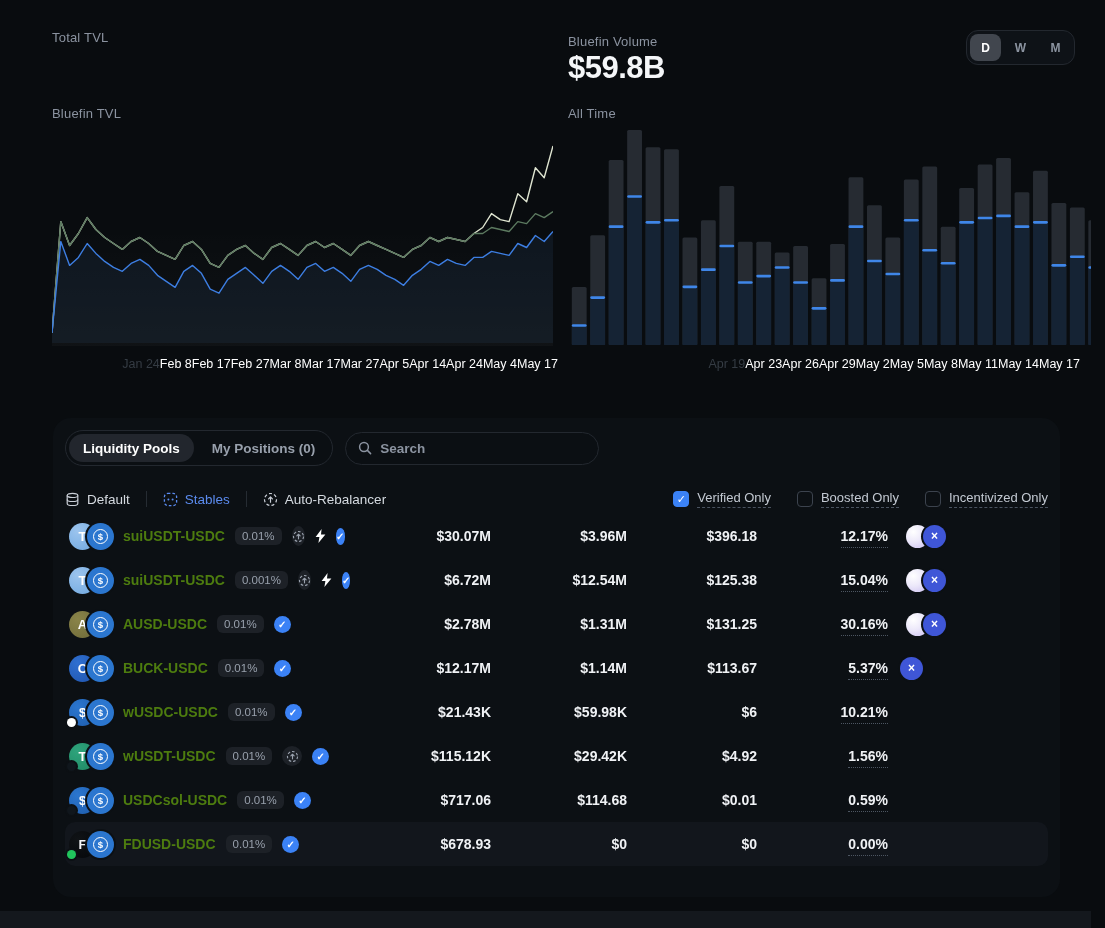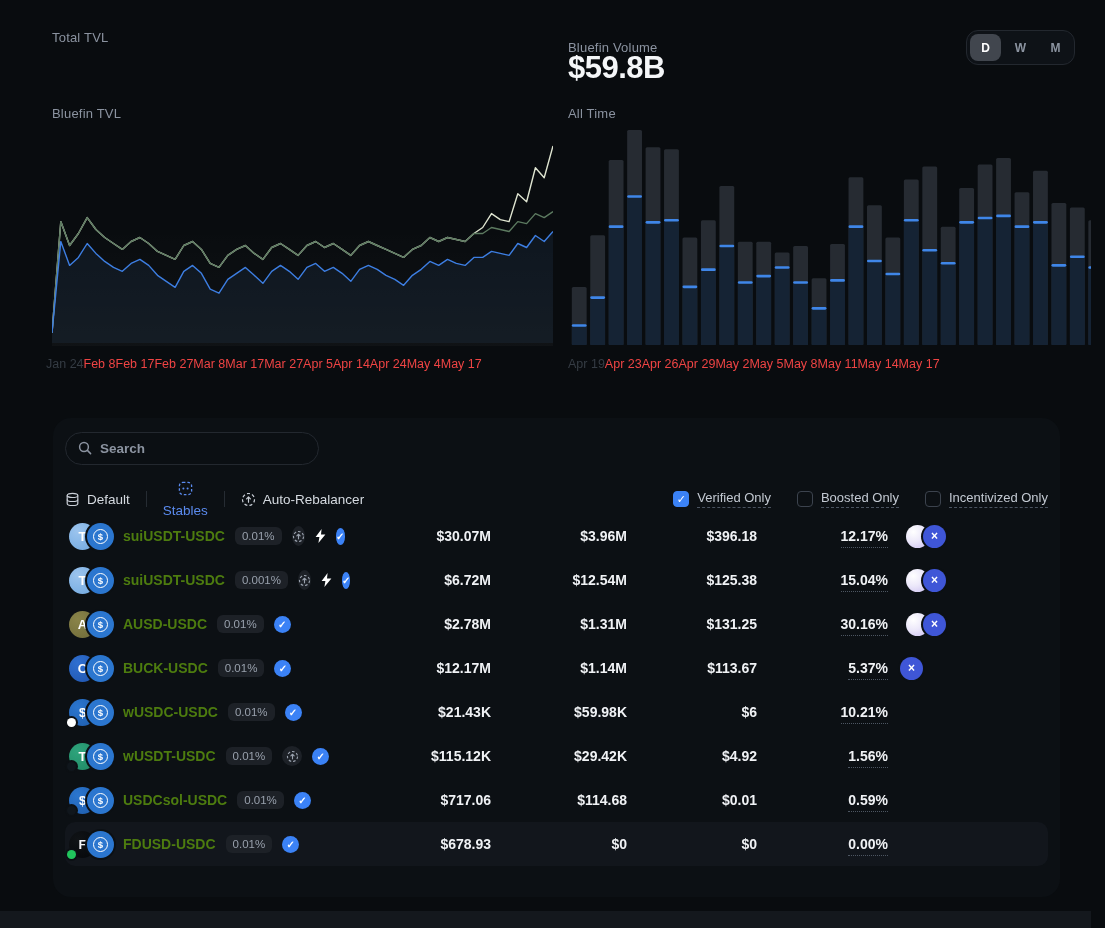--- a/index.html
+++ b/index.html
@@ -15,45 +15,45 @@
   .toggle { position:absolute; left:966px; top:30px; height:35px; display:flex; align-items:center; gap:4px;
             padding:3px; background:#0e1217; border:1px solid #23282f; border-radius:12px; }
   .toggle .chip { width:31px; height:27px; display:flex; align-items:center; justify-content:center;
                   font-size:12px; font-weight:bold; color:#8b93a0; border-radius:8px; cursor:pointer; }
   .toggle .chip.active { background:#41464e; color:#ffffff; }
 
   
   .linechart-wrap { position:absolute; left:52px; top:128px; width:501px; height:218px;
                     background:linear-gradient(to top, rgba(255,255,255,0.028), rgba(255,255,255,0) 55%); }
   .barchart-wrap  { position:absolute; left:570px; top:130px; width:535px; height:215px; }
-  .axis-row { position:absolute; display:flex; justify-content:flex-start; }
+  .axis-row { position:absolute; display:flex; justify-content:flex-end; }
   .axis-row.line-axis { left:46px; top:357px; width:512px; }
   .axis-row.bar-axis  { left:568px; top:357px; width:512px; }
-  .axis-row span { font-size:12.5px; color:#ef4444; white-space:nowrap; }
+  .axis-row span { font-size:12.5px; color:#ffffff; white-space:nowrap; }
   .axis-row span.faded { color:#353c44; }
 
   
   .card { position:absolute; left:53px; top:418px; width:1007px; height:479px; background:#0c1014;
           border-radius:18px; padding:12px; }
 
   .tabs-row { display:flex; align-items:center; gap:12px; height:36px; }
   .tabs { display:flex; align-items:center; gap:4px; height:36px; padding:3px;
           border:1px solid #23282f; border-radius:18px; background:#0b0f13; }
   .tab { height:28px; display:flex; align-items:center; padding:0 14px; border-radius:14px;
          font-size:13.5px; font-weight:bold; color:#98a0ac; cursor:pointer; white-space:nowrap; }
   .tab.active { background:#22262d; color:#ffffff; }
   .search { flex:0 0 254px; height:33px; display:flex; align-items:center; gap:8px; padding:0 12px;
             border:1px solid #23282f; border-radius:17px; background:#0b0f13; }
   .search input { flex:1; background:transparent; border:none; outline:none; color:#dfe3e9;
                   font-size:13.5px; font-family:"Liberation Sans", sans-serif;font-weight:bold; }
   .search input::placeholder { color:#8b93a0; }
 
   .filters-row { display:flex; align-items:center; margin-top:22px; height:22px; }
   .filter { display:flex; align-items:center; gap:7px; font-size:13.5px; color:#d5dae0; cursor:pointer; }
-  .filter.active { color:#5b8bef;flex-direction:column; }
+  .filter.active { color:#5b8bef; }
   .filter-divider { width:1px; height:16px; background:#262c33; margin:0 16px; }
   .toggles { margin-left:auto; display:flex; align-items:center; gap:26px; }
   .toggle-item { display:flex; align-items:center; gap:8px; cursor:pointer; }
   .checkbox { width:16px; height:16px; border-radius:4px; border:1.5px solid #3c434e; display:flex;
               align-items:center; justify-content:center; font-size:11px; color:#fff; }
   .checkbox.checked { background:#3b82f6; border-color:#3b82f6; }
   .toggle-item .lbl { font-size:13px; color:#c3c9d2; border-bottom:1px dashed #4a5360; padding-bottom:2px; }
 
   .grid-row { display:grid; grid-template-columns:280px 146px 136px 130px 131px 100px 1fr; align-items:center; }
   .thead { margin-top:20px; height:24px; }
@@ -90,21 +90,21 @@
   svg { display:block; }
 </style>
 </head>
 <body>
 
 <div class="page">
 
   <div class="stat-label" style="left:52px; top:30px;">Total TVL</div>
   <div class="stat-label" style="left:52px; top:106px;">Bluefin TVL</div>
 
-  <div class="stat-label" style="left:568px; top:40px;">Bluefin Volume</div>
+  <div class="stat-label" style="left:568px; top:34px;">Bluefin Volume</div>
   <div class="stat-value" style="left:568px; top:50px;">$59.8B</div>
   <div class="stat-label" style="left:568px; top:106px;">All Time</div>
 
   <div class="toggle">
       <div class="chip active">D</div>
       <div class="chip">W</div>
       <div class="chip">M</div>
     </div>
 
   <div class="linechart-wrap">
@@ -229,20 +229,24 @@
       <span>May 2</span>
       <span>May 5</span>
       <span>May 8</span>
       <span>May 11</span>
       <span>May 14</span>
       <span>May 17</span>
     </div>
 
   <div class="card">
     <div class="tabs-row">
+      <div class="tabs" id="tabs">
+          <div class="tab active">Liquidity Pools</div>
+          <div class="tab">My Positions (0)</div>
+        </div>
       <div class="search">
         <span>
           <svg width="14" height="14" viewBox="0 0 14 14">
               <circle cx="6" cy="6" r="4.4" fill="none" stroke="#8b93a0" stroke-width="1.5"></circle>
               <line x1="9.4" y1="9.4" x2="12.6" y2="12.6" stroke="#8b93a0" stroke-width="1.5" stroke-linecap="round"></line>
             </svg>
         </span>
         <input type="text" placeholder="Search" style="">
       </div>
     </div>

